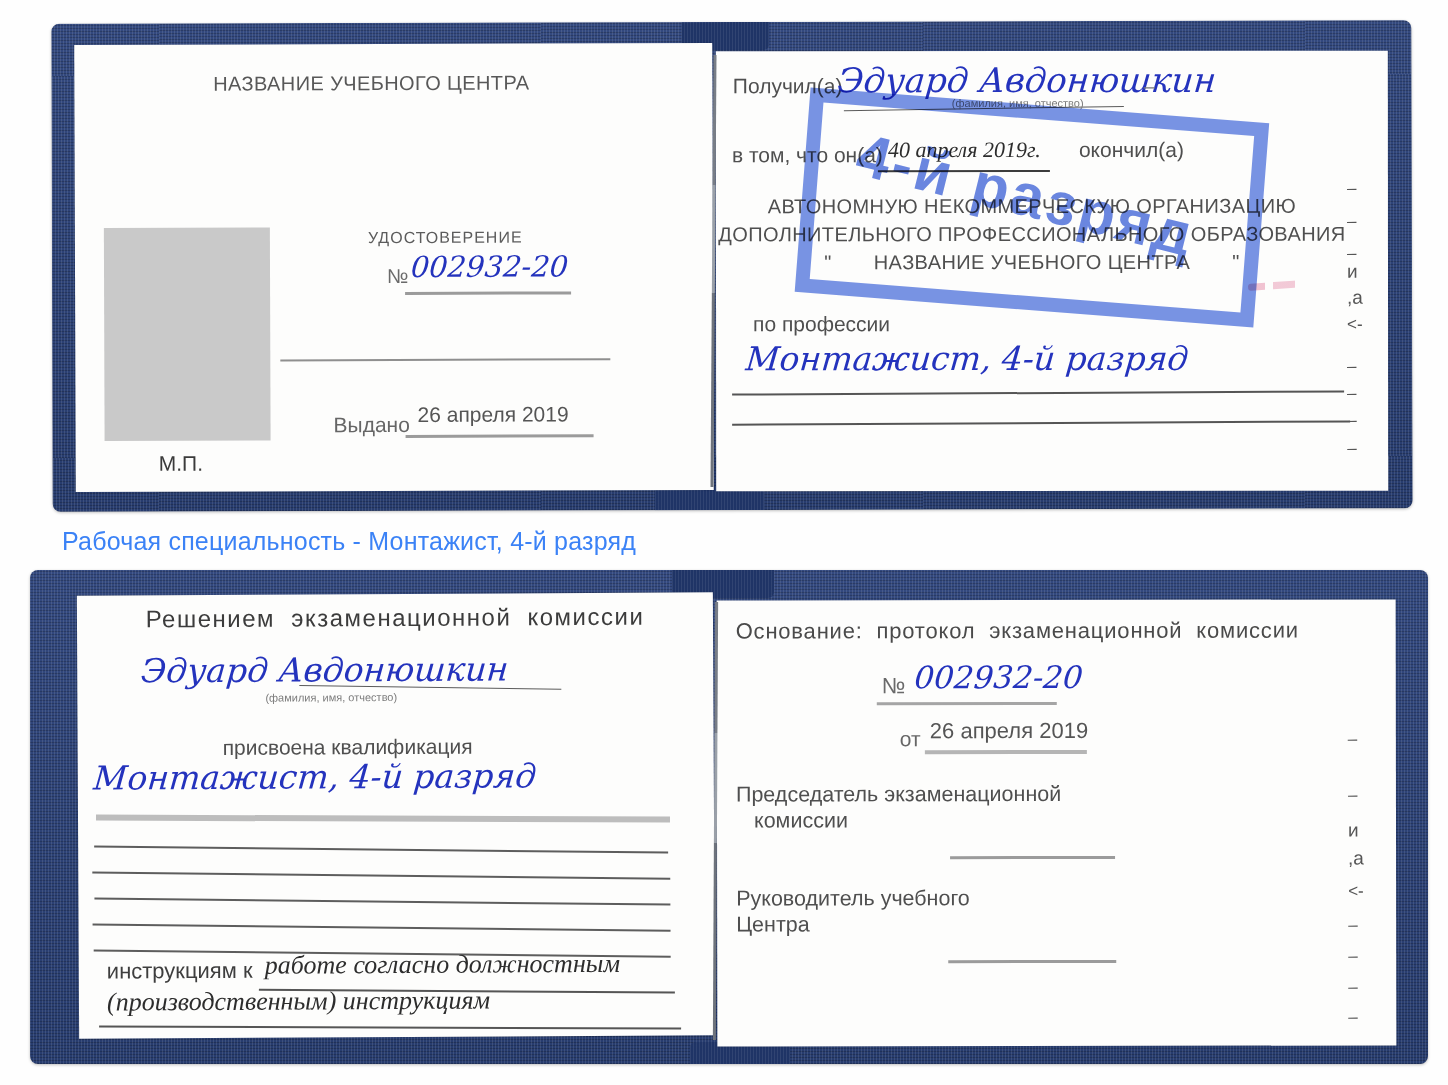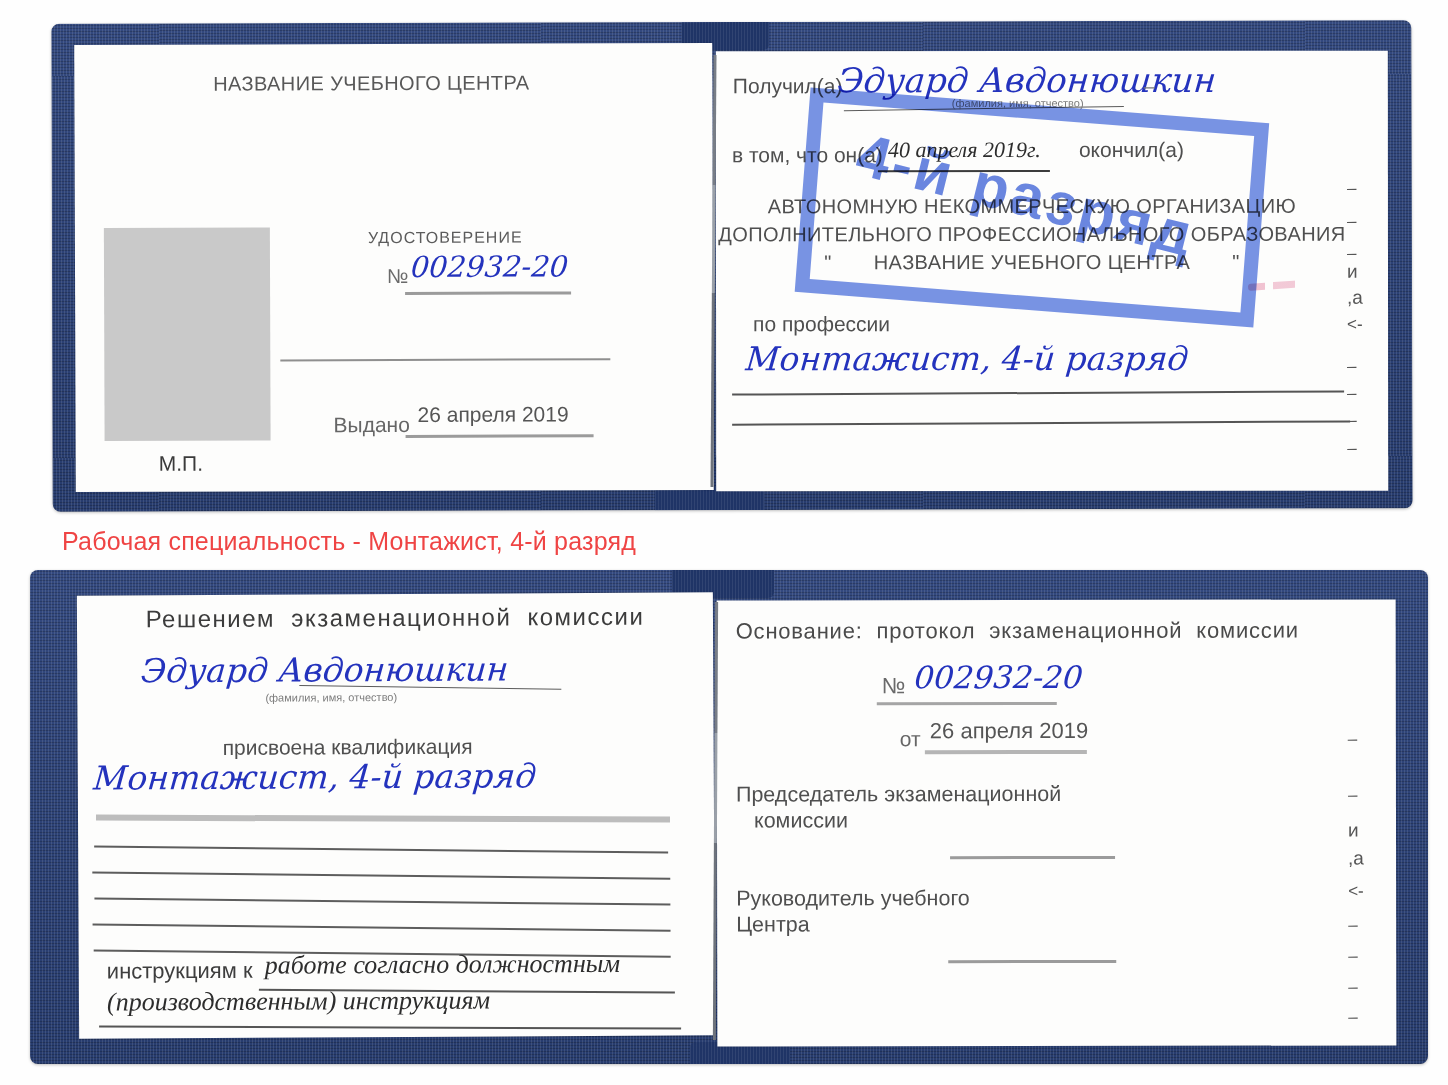--- a/index.html
+++ b/index.html
@@ -29,21 +29,21 @@
   .binding{position:absolute;width:3px;background:linear-gradient(180deg,#787d86 0 30%,#9aa0a8 30% 55%,#6e737c 55% 100%);}
   .bind1{left:712px;top:55px;height:432px;transform:rotate(0.4deg);}
   .bind2{left:714px;top:602px;height:438px;transform:rotate(0.3deg);}
   
   .pr{position:absolute;color:#4f4f4f;white-space:nowrap;}
   .hand{position:absolute;font-family:"DejaVu Serif",serif;font-style:italic;color:#2433bd;
         white-space:nowrap;transform:skewX(-5deg);}
   .ser{position:absolute;font-family:"Liberation Serif",serif;font-style:italic;color:#2d2d2d;white-space:nowrap;}
   .ln{position:absolute;background:#9b9b9b;}
   .em{position:absolute;left:631px;color:#565656;font-size:17px;white-space:nowrap;}
-  .caption{position:absolute;left:62px;top:527px;font-size:25px;color:#ef4444;letter-spacing:.2px;}
+  .caption{position:absolute;left:62px;top:527px;font-size:25px;color:#3b82f6;letter-spacing:.2px;}
   
   .stamp{position:absolute;left:86px;top:54px;width:432px;height:177px;
          border:14px solid rgba(92,124,224,.82);transform:rotate(4.5deg);
          mix-blend-mode:multiply;pointer-events:none;}
   .stamp-text{position:absolute;left:44px;top:14px;font-size:60px;font-weight:bold;
          color:rgba(86,118,222,.88);letter-spacing:3px;white-space:nowrap;
          transform:rotate(9.5deg);transform-origin:left top;}
   .photo{position:absolute;left:29px;top:183px;width:166px;height:213px;background:#c9c9c9;}
   .pink{position:absolute;left:532px;top:231px;width:60px;height:7px;opacity:.55;transform:rotate(-4deg);
         background:linear-gradient(90deg,rgba(225,120,155,.8) 0 28%,transparent 28% 42%,rgba(225,120,155,.7) 42% 78%,transparent 78%);border-radius:3px;}

